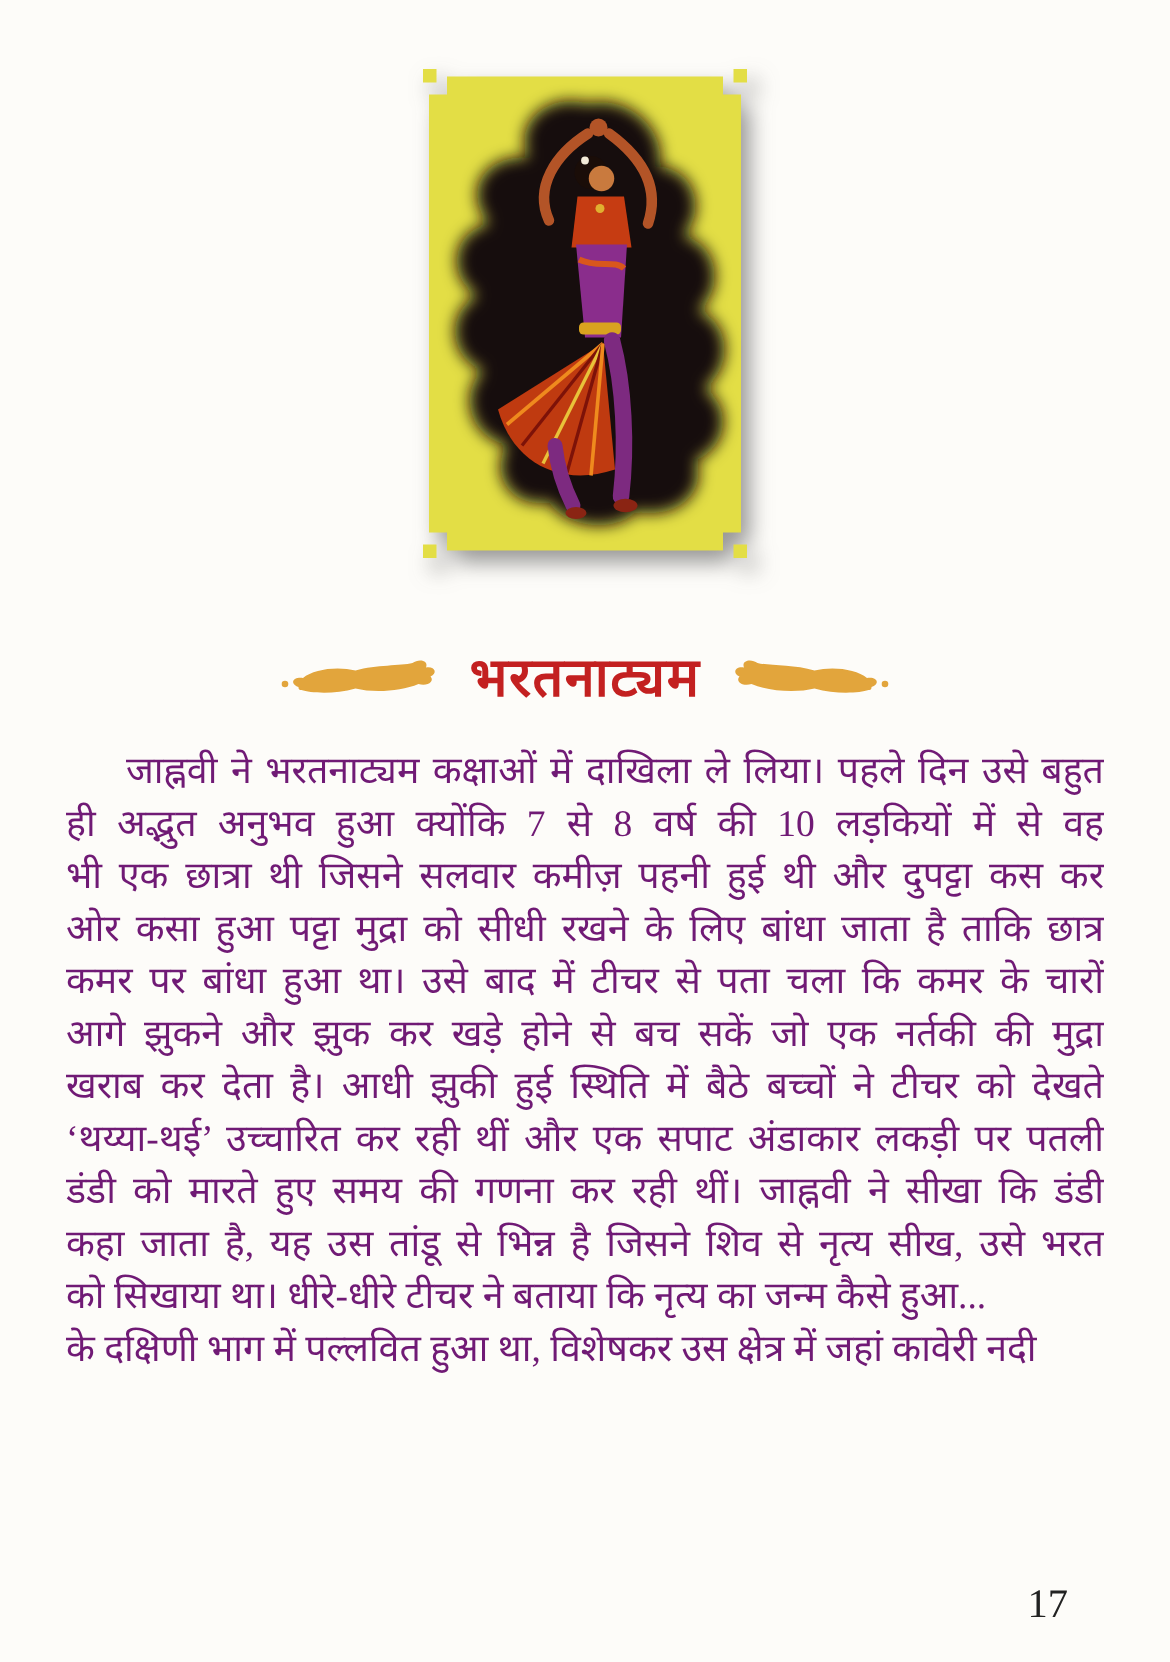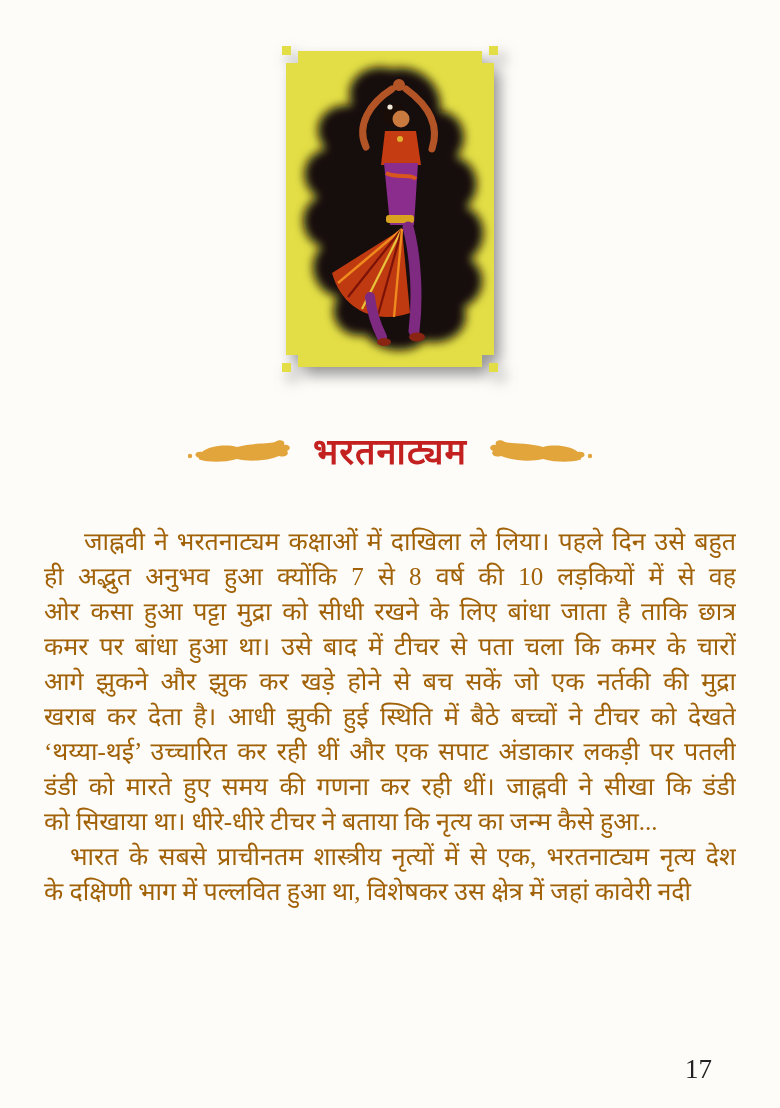--- a/index.html
+++ b/index.html
@@ -20,22 +20,22 @@
     display:flex;align-items:center;justify-content:center;gap:14px;
   }
   .page-title{
     font-size:36px;font-weight:bold;color:#c32020;line-height:1;
     letter-spacing:1px;
   }
   .ornament{width:112px;height:30px;flex:0 0 auto;}
   .ornament.flip{transform:scaleX(-1);}
   
   .body-text{
-    position:absolute;left:44px;top:524px;width:692px;
-    font-size:25px;line-height:35px;color:#a16207;
+    position:absolute;left:44px;top:497px;width:692px;
+    font-size:25px;line-height:35px;color:#701a75;
   }
   .tline{
     height:35px;overflow:hidden;
     text-align:justify;text-align-last:justify;
   }
   .tline.last{text-align:right;text-align-last:left;}
   .tline.indent-a{text-indent:40px;}
   .tline.indent-b{text-indent:26px;}
   
   .page-number{
@@ -110,26 +110,27 @@
       <circle cx="3" cy="19" r="2.2" fill="#e2a53c"></circle>
       <path fill="#e2a53c" d="M12 21 C6 19 8 14 15 15 C22 9 38 7 50 10 C64 6 80 7 88 5
            C92 2 99 3 97 8 C103 7 105 12 100 14 C103 17 98 21 92 19
            C80 24 62 25 50 22 C36 26 20 25 14 23 C12 23 12 22 12 21 Z"></path>
     </svg>
   </div>
 
   <div class="body-text">
     <div class="tline indent-a">जाह्नवी ने भरतनाट्यम कक्षाओं में दाखिला ले लिया। पहले दिन उसे बहुत</div>
     <div class="tline">ही अद्भुत अनुभव हुआ क्योंकि 7 से 8 वर्ष की 10 लड़कियों में से वह</div>
+    <div class="tline">भी एक छात्रा थी जिसने सलवार कमीज़ पहनी हुई थी और दुपट्टा कस कर</div>
     <div class="tline">ओर कसा हुआ पट्टा मुद्रा को सीधी रखने के लिए बांधा जाता है ताकि छात्र</div>
     <div class="tline">कमर पर बांधा हुआ था। उसे बाद में टीचर से पता चला कि कमर के चारों</div>
     <div class="tline">आगे झुकने और झुक कर खड़े होने से बच सकें जो एक नर्तकी की मुद्रा</div>
     <div class="tline">खराब कर देता है। आधी झुकी हुई स्थिति में बैठे बच्चों ने टीचर को देखते</div>
     <div class="tline">‘थय्या-थई’ उच्चारित कर रही थीं और एक सपाट अंडाकार लकड़ी पर पतली</div>
     <div class="tline">डंडी को मारते हुए समय की गणना कर रही थीं। जाह्नवी ने सीखा कि डंडी</div>
+    <div class="tline">कहा जाता है, यह उस तांडू से भिन्न है जिसने शिव से नृत्य सीख, उसे भरत</div>
     <div class="tline last">को सिखाया था। धीरे-धीरे टीचर ने बताया कि नृत्य का जन्म कैसे हुआ...</div>
-    <div class="tline indent-b">भारत के सबसे प्राचीनतम शास्त्रीय नृत्यों में से एक, भरतनाट्यम नृत्य देश</div>
     <div class="tline last">के दक्षिणी भाग में पल्लवित हुआ था, विशेषकर उस क्षेत्र में जहां कावेरी नदी</div>
   </div>
 
   <div class="page-number">17</div>
 
 </div>
 
 </body></html>

